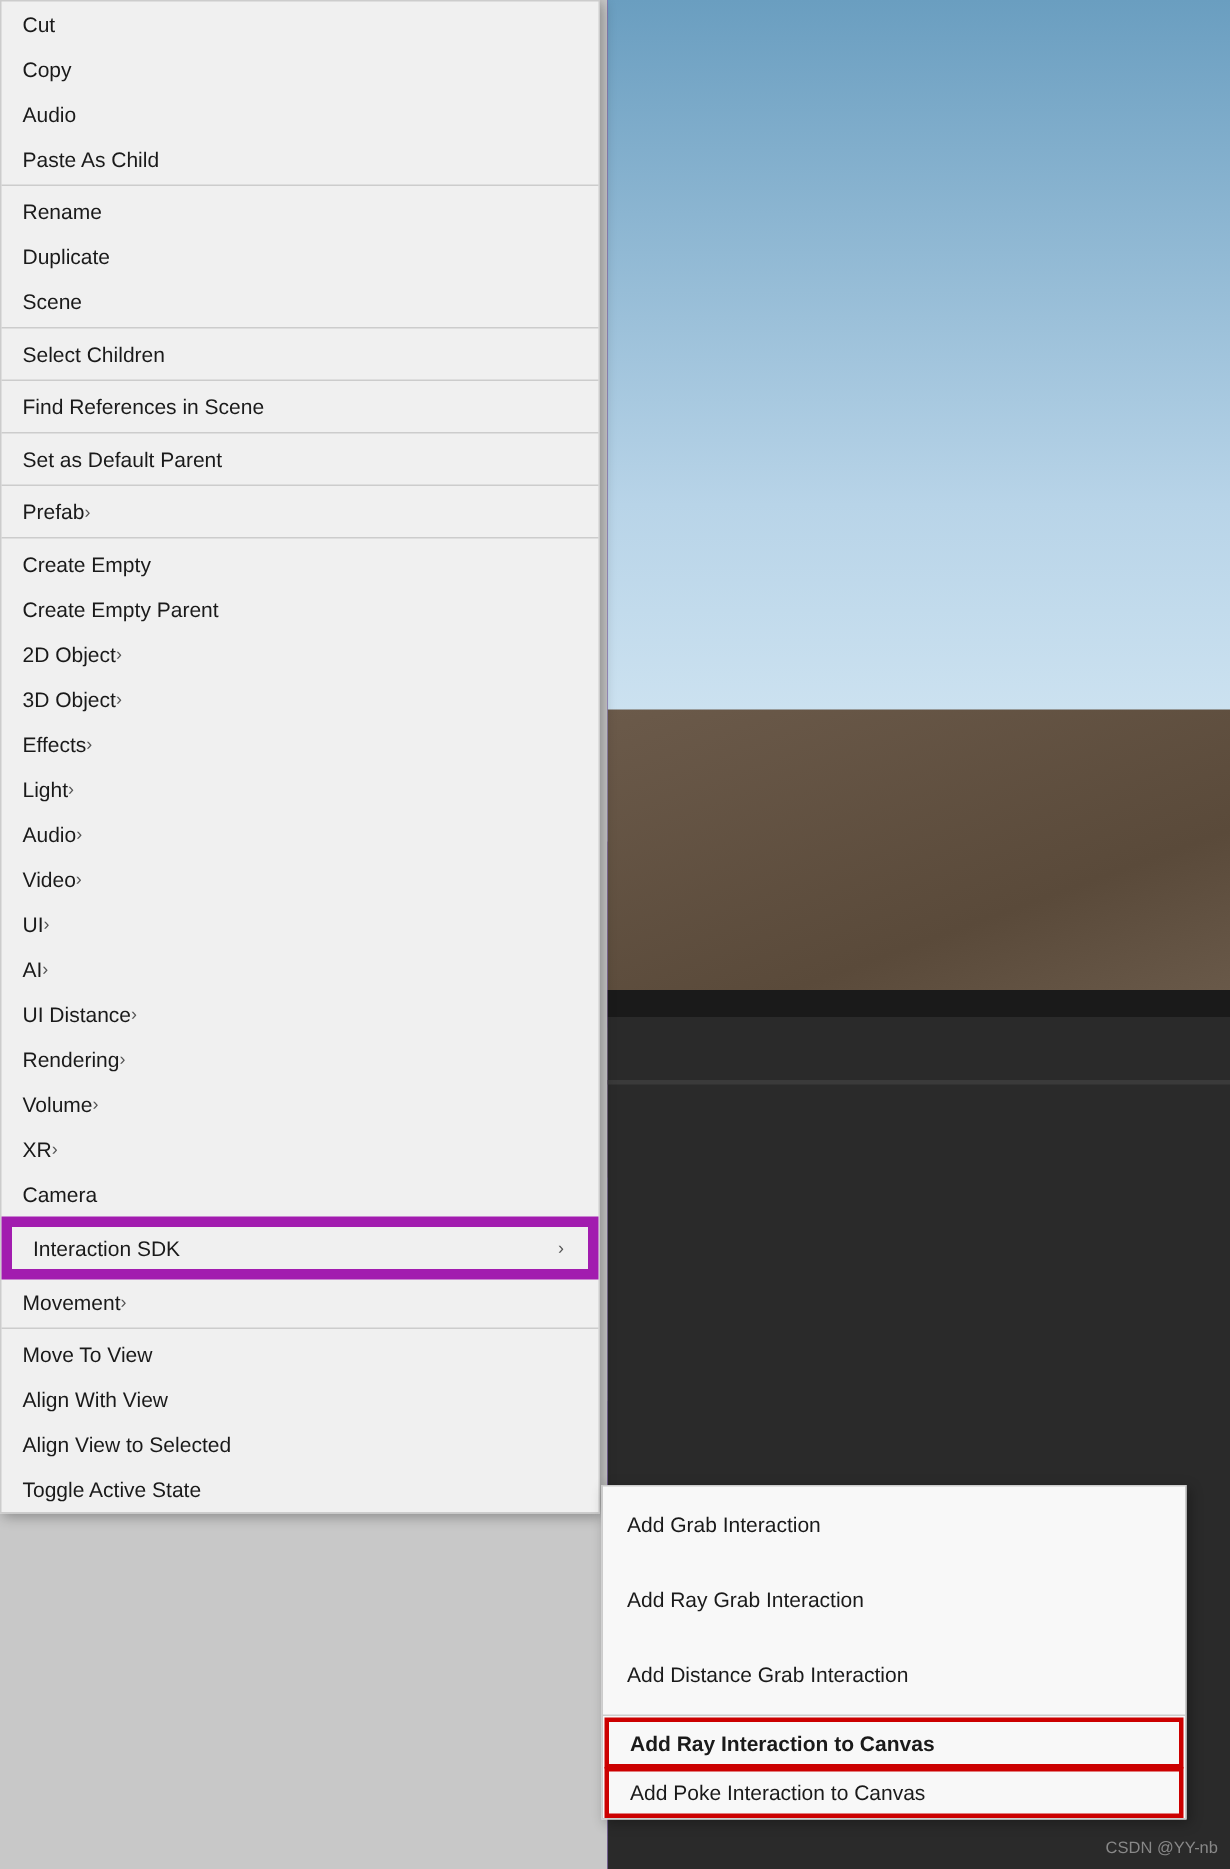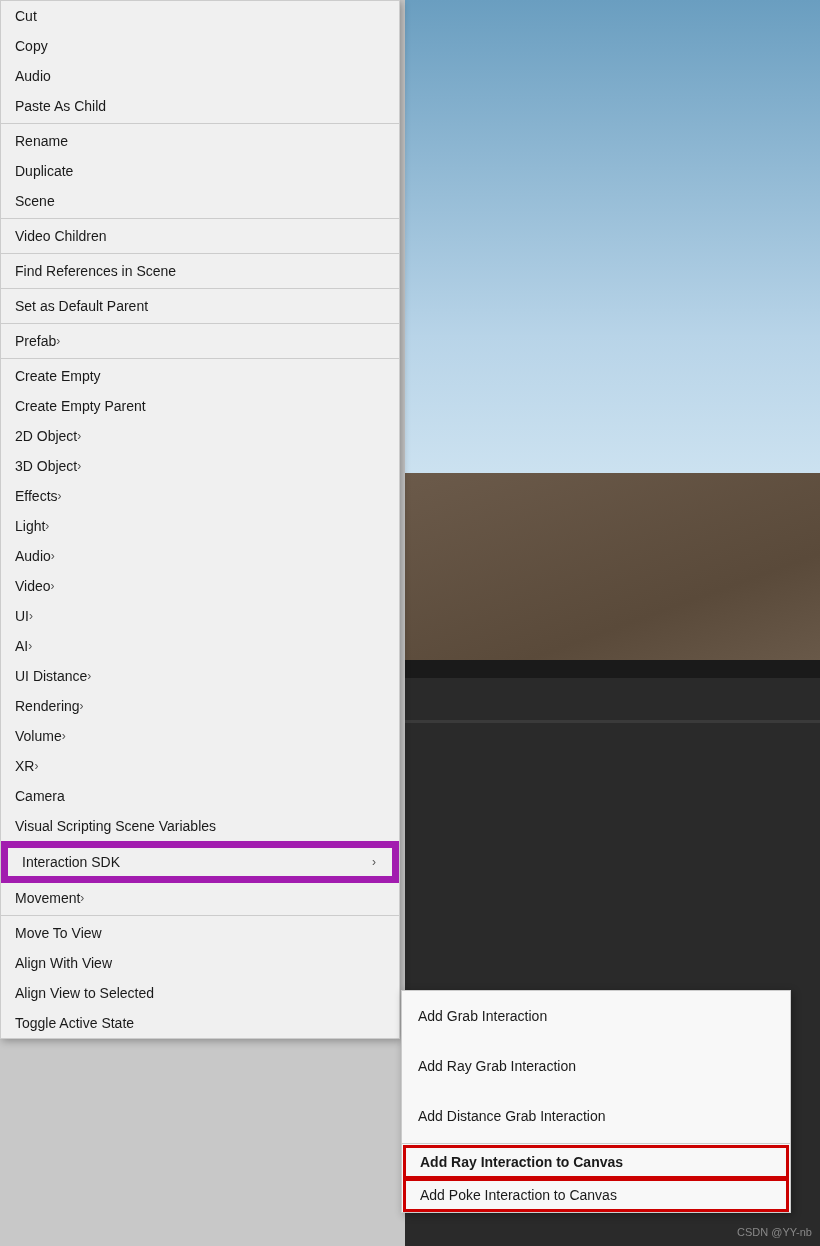--- a/index.html
+++ b/index.html
@@ -179,21 +179,21 @@
       <span>Rename</span>
     </div>
     <div class="menu-item">
       <span>Duplicate</span>
     </div>
     <div class="menu-item">
       <span>Scene</span>
     </div>
     <div class="menu-separator"></div>
     <div class="menu-item">
-      <span>Video Children</span>
+      <span>Select Children</span>
     </div>
     <div class="menu-separator"></div>
     <div class="menu-item">
       <span>Find References in Scene</span>
     </div>
     <div class="menu-separator"></div>
     <div class="menu-item">
       <span>Set as Default Parent</span>
     </div>
     <div class="menu-separator"></div>
@@ -251,23 +251,20 @@
     <div class="menu-item">
       <span>Volume</span>
       <span class="menu-arrow">›</span>
     </div>
     <div class="menu-item">
       <span>XR</span>
       <span class="menu-arrow">›</span>
     </div>
     <div class="menu-item">
       <span>Camera</span>
-    </div>
-    <div class="menu-item">
-      <span>Visual Scripting Scene Variables</span>
     </div>
     <div class="interaction-sdk-row">
       <span>Interaction SDK</span>
       <span class="menu-arrow">›</span>
     </div>
     <div class="menu-item">
       <span>Movement</span>
       <span class="menu-arrow">›</span>
     </div>
     <div class="menu-separator"></div>

